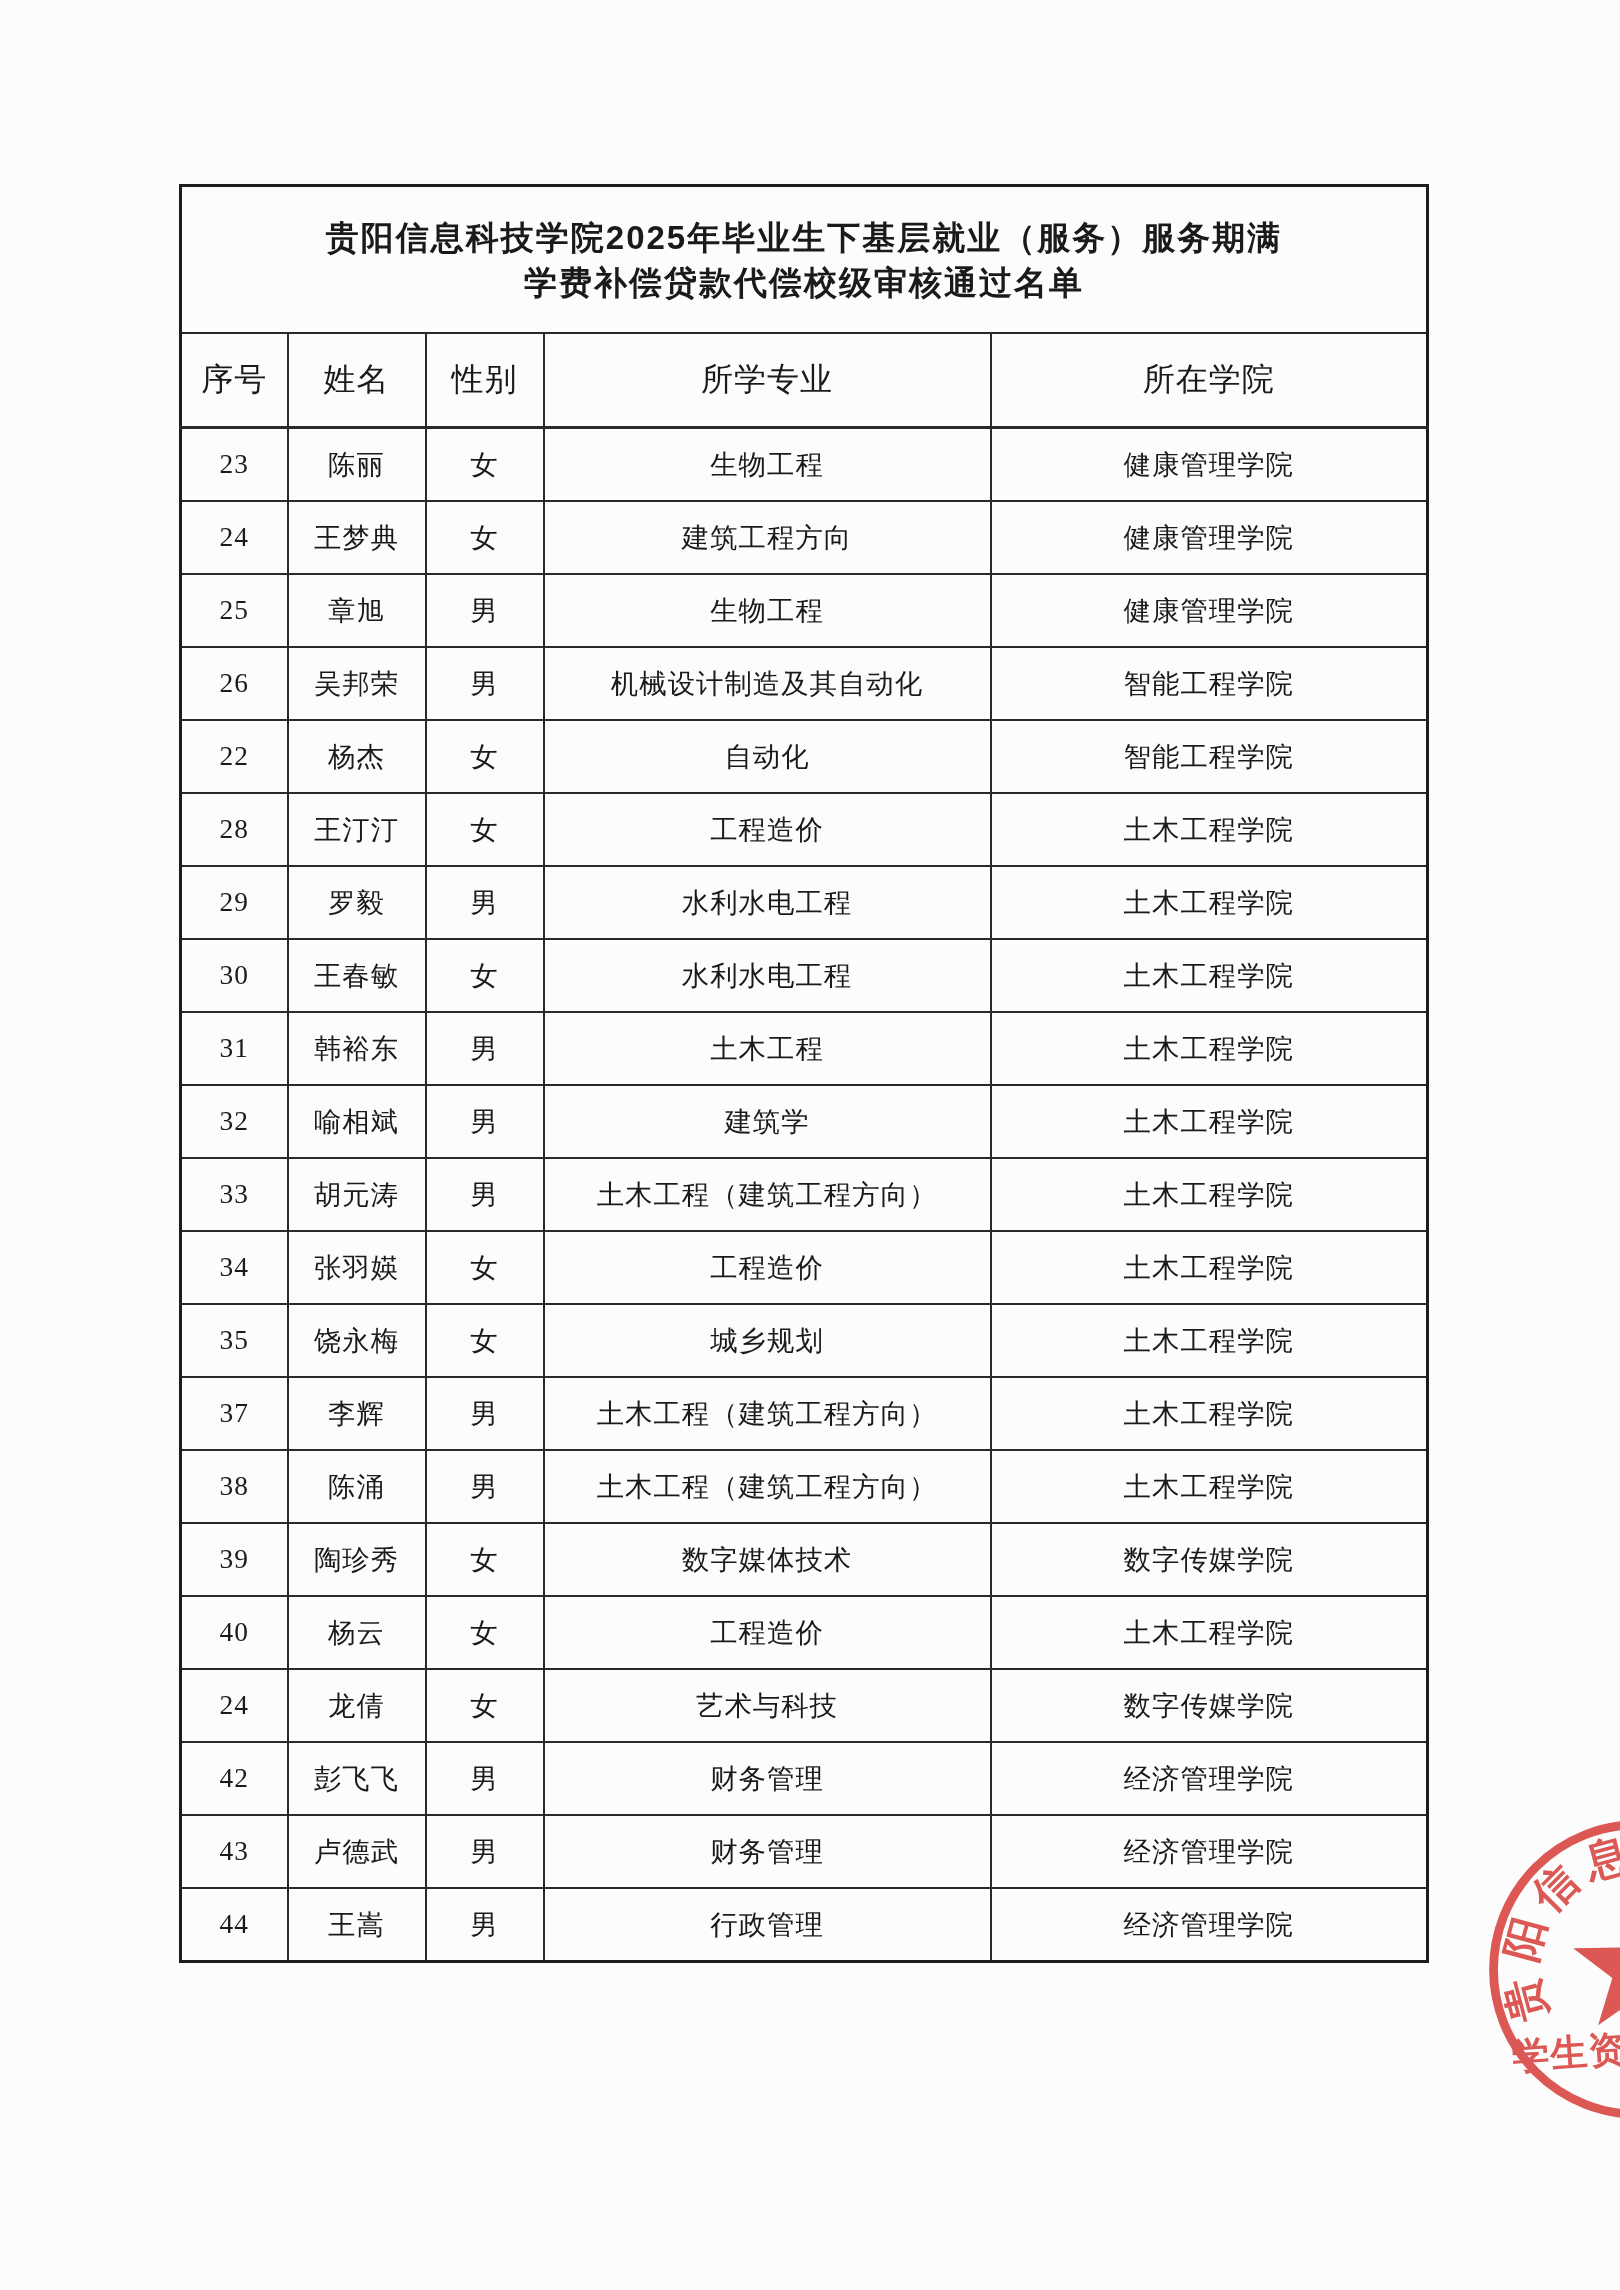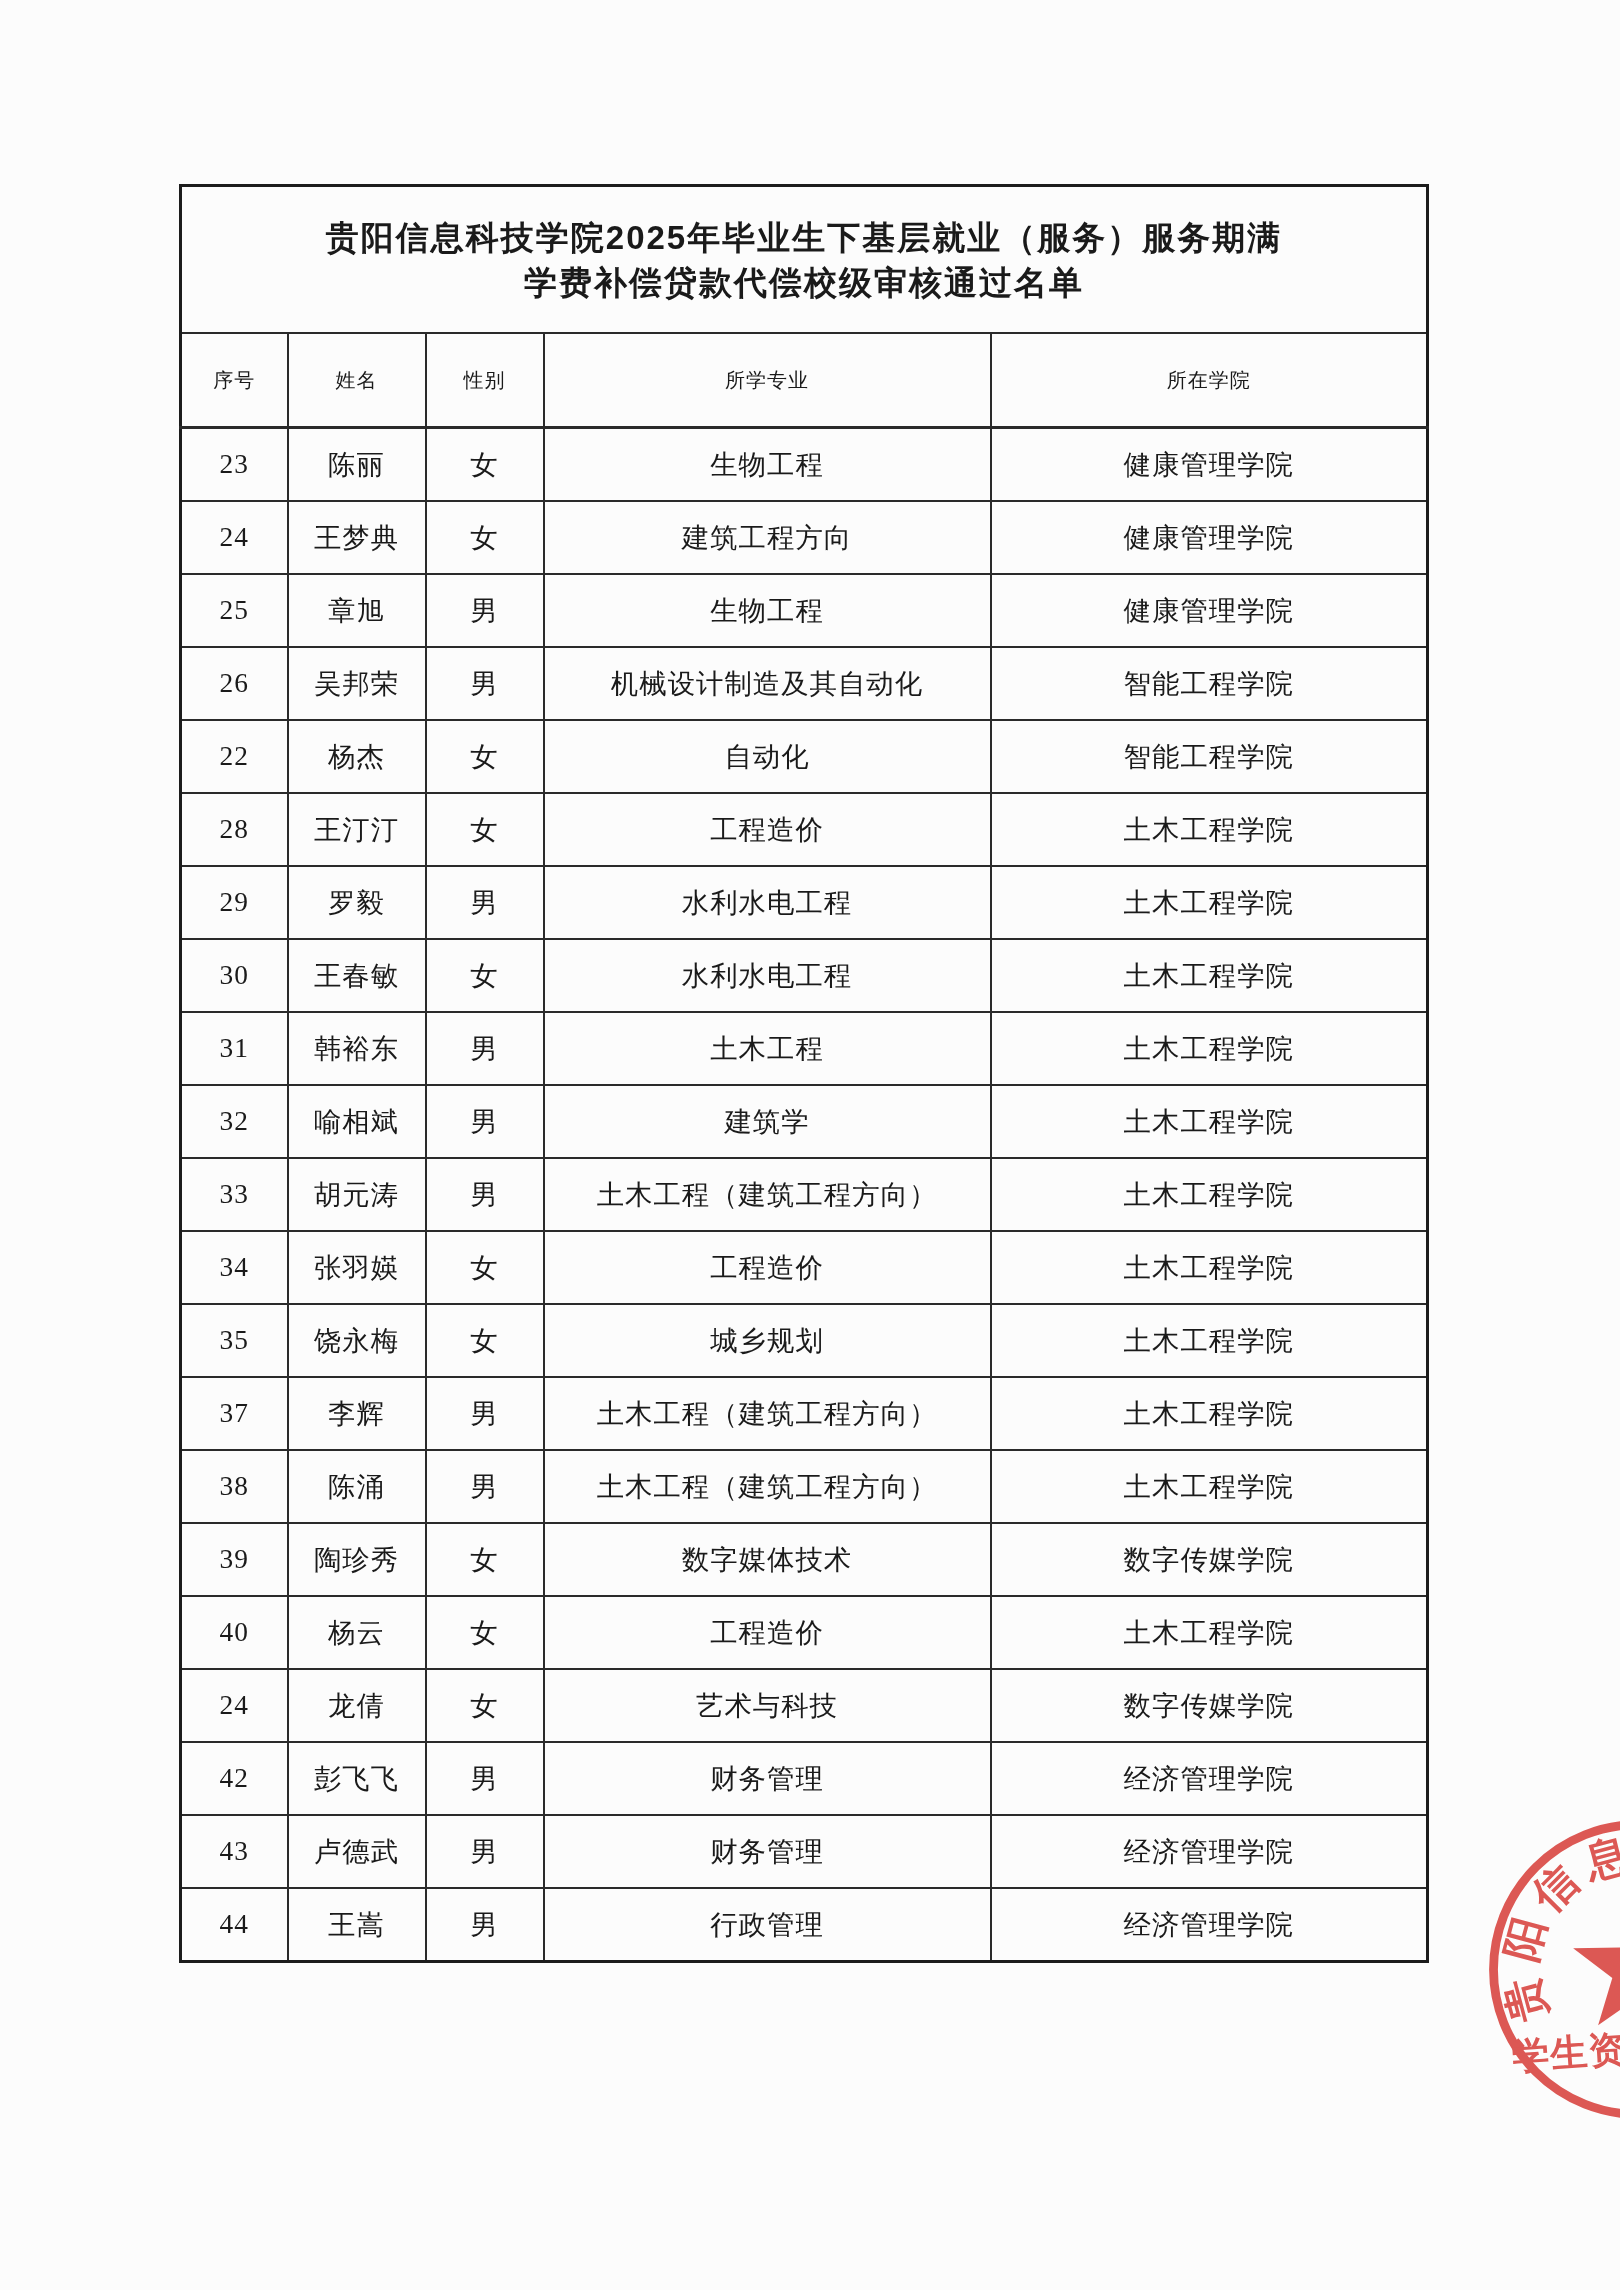--- a/index.html
+++ b/index.html
@@ -35,21 +35,21 @@
     border-bottom-width:2.9px;
     font-family:"Liberation Sans","DejaVu Sans",sans-serif;
     font-weight:bold;
     font-size:33px;
     letter-spacing:2px;
     line-height:45px;
   }
   tr.header-row th{
     height:92px;
     border-bottom-width:3.9px;
-    font-size:20px;
+    font-size:32px;
     font-family:Liberation Mono, monospace;
   }
   tr.data-row td{height:71px;}
   .num-cell{font-size:27.4px;letter-spacing:0;margin-left:24px;}
   
   .seal{
     position:absolute;
     left:1470px;top:1803px;
     width:333px;height:333px;
     opacity:0.88;

